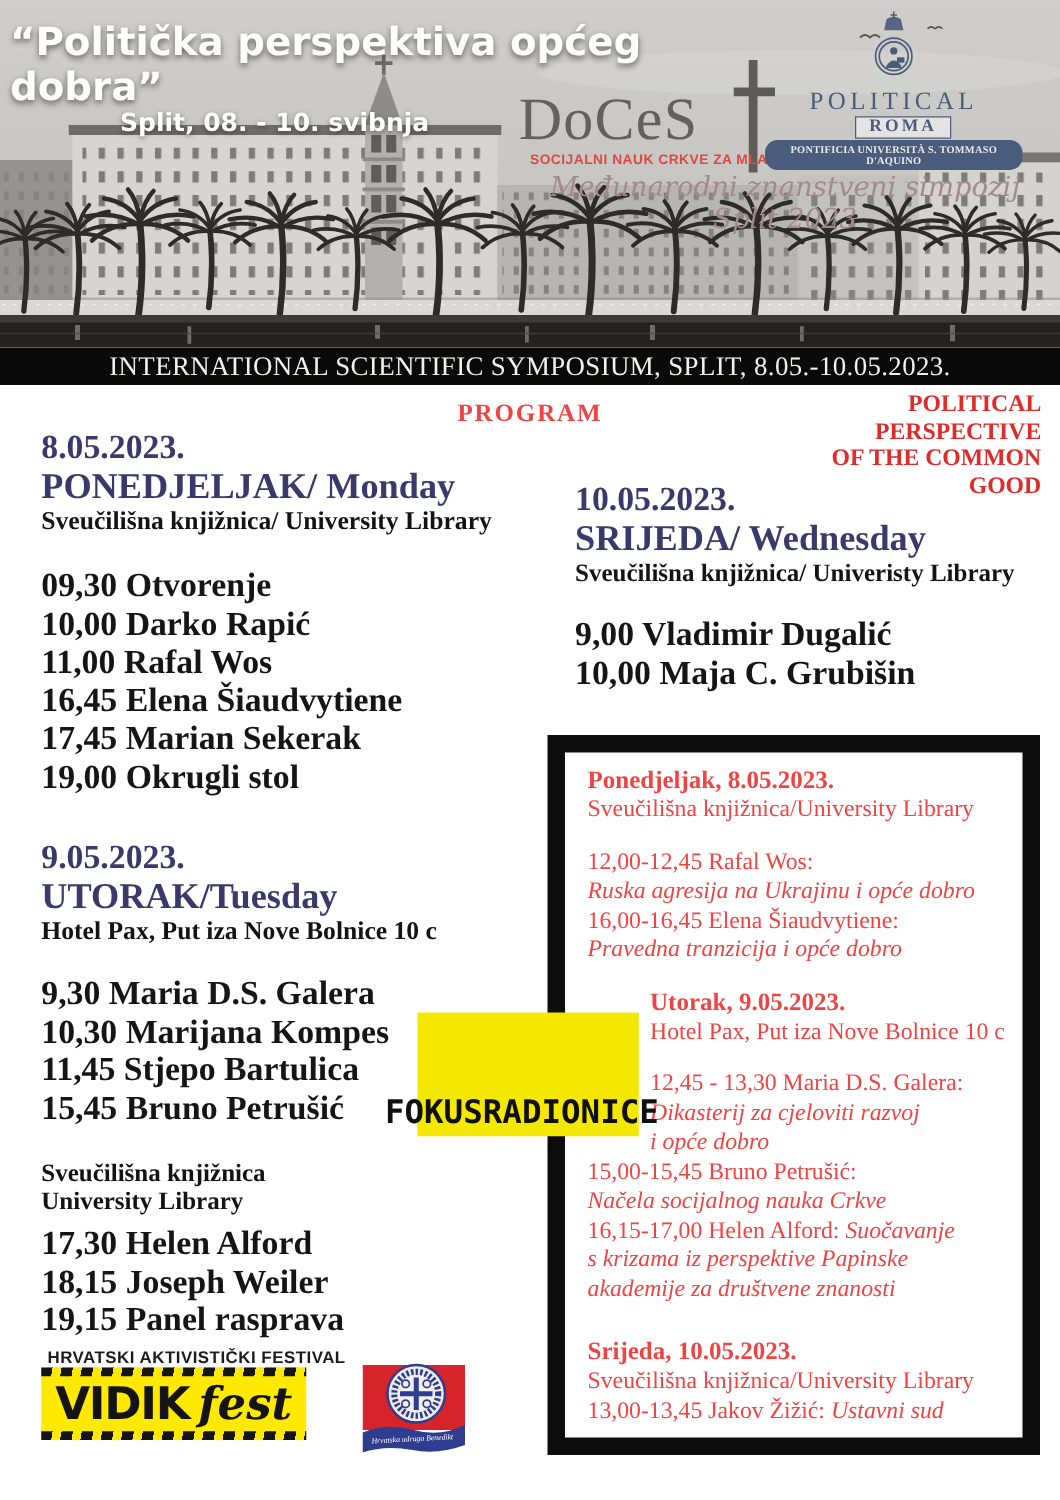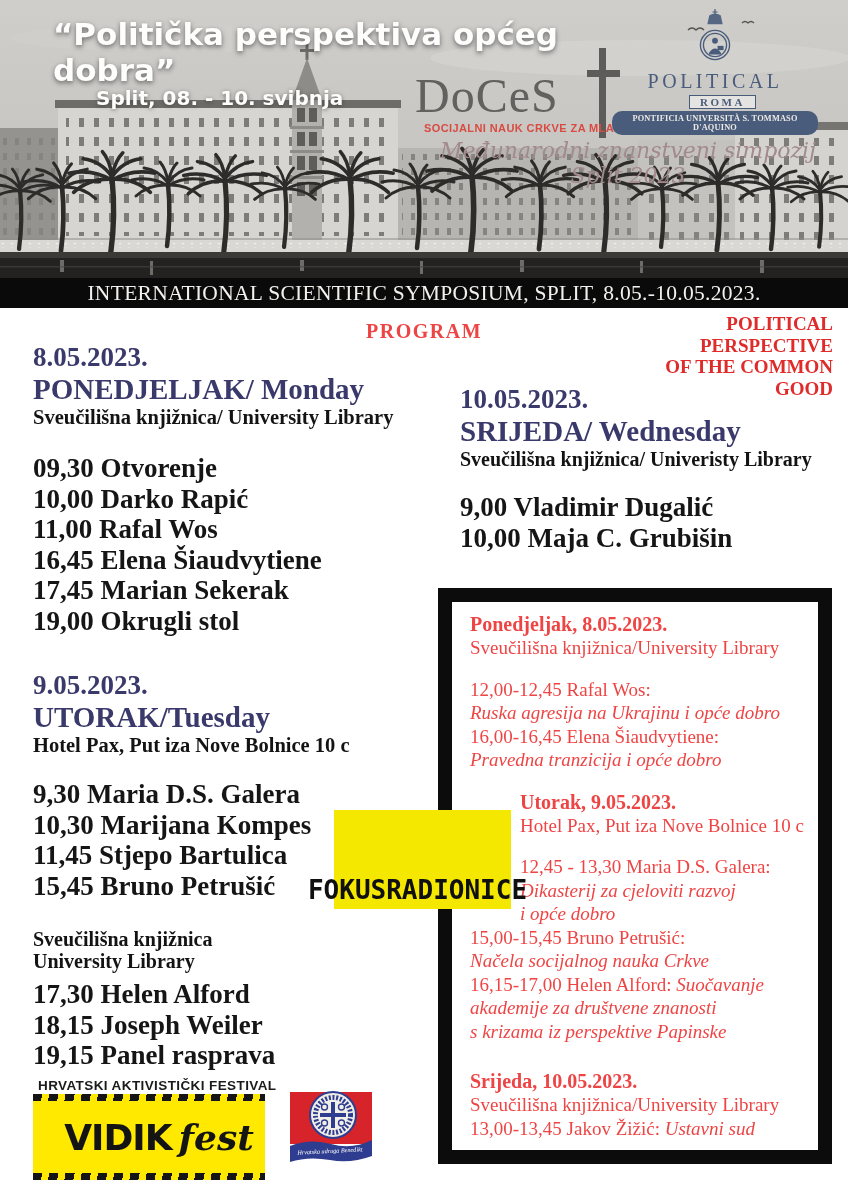--- a/index.html
+++ b/index.html
@@ -4,34 +4,34 @@
 <style>
   html,body{margin:0;padding:0;background:#fff;}
   body{width:848px;height:1200px;font-family:"Liberation Serif",serif;color:#151515;}
   .poster{position:relative;width:848px;height:1200px;overflow:hidden;background:#fff;}
 
   
   .hero{position:absolute;left:0;top:0;width:848px;height:278px;}
   .hero svg{display:block;}
   .hero-title{position:absolute;left:8px;top:16px;width:610px;color:#fdfdfc;
     font-family:"DejaVu Sans",sans-serif;font-weight:700;font-size:31px;
-    text-shadow:0 2px 5px rgba(45,45,45,.65);margin-left:45px;}
+    text-shadow:0 2px 5px rgba(45,45,45,.65);}
   .hero-dates{position:absolute;left:96px;top:86px;color:#fdfdfc;
     font-family:"DejaVu Sans",sans-serif;font-weight:700;font-size:20px;
     text-shadow:0 1px 4px rgba(45,45,45,.6);}
   .docos-name{position:absolute;left:415px;top:72px;font-size:48px;line-height:48px;
     color:#63615f;letter-spacing:1px;font-weight:400;}
   .cross-v{position:absolute;left:599px;top:48px;width:7px;height:90px;background:#5e5c5a;}
   .cross-h{position:absolute;left:587px;top:70px;width:33px;height:7px;background:#5e5c5a;}
   .docos-tag{position:absolute;left:424px;top:122px;font-family:"Liberation Sans",sans-serif;
     font-weight:700;font-size:11px;letter-spacing:.4px;color:#d94b41;}
   .ang{position:absolute;left:612px;top:8px;width:206px;text-align:center;color:#4a5c7c;}
   .ang-crest{display:block;margin:0 auto;}
   .ang-name{font-size:20px;letter-spacing:3.5px;line-height:22px;}
-  .ang-roma{display:inline-block;border:1.3px solid #4a5c7c;padding:0 10px;font-size:11px;
+  .ang-roma{display:inline-block;border:1.3px solid #4a5c7c;padding:0 10px;font-size:14px;
     letter-spacing:2.5px;margin-top:1px;background:rgba(250,250,248,.55);font-weight:700;margin-left:15px;}
   .ang-banner{margin-top:1px;background:#4a5c7c;color:#eceae5;font-size:8.3px;
     letter-spacing:.2px;padding:3px 2px;font-weight:700;border-radius:10px;}
   .script-line{position:absolute;left:438px;top:138px;width:380px;text-align:center;
     font-style:italic;font-family:"DejaVu Serif",serif;font-size:22px;color:#a28a8e;}
 
   
   .banner{position:absolute;left:0;top:278px;width:848px;height:30px;background:#0a0a0a;
     color:#f3f1ed;display:flex;align-items:center;justify-content:center;
     font-size:21.5px;letter-spacing:.3px;}
@@ -68,22 +68,22 @@
   
   .badge{position:absolute;left:334px;top:502px;width:177px;height:99px;background:#f4e700;
     display:flex;flex-direction:row;justify-content:center;align-items:flex-end;
     padding-right:10px;box-sizing:border-box;z-index:3;
     font-family:"DejaVu Sans Mono",monospace;font-weight:700;font-size:26px;
     line-height:38px;color:#101010;}
 
   
   .fest-caption{position:absolute;left:38px;top:770px;font-family:"Liberation Sans",sans-serif;
     font-weight:700;font-size:13.5px;letter-spacing:.4px;color:#1b1b1b;}
-  .vidik{position:absolute;left:33px;top:786px;width:212px;height:86px;background:#ffe900;
-    display:flex;align-items:center;justify-content:center;padding-left:20px;}
+  .vidik{position:absolute;left:33px;top:786px;width:212px;height:58px;background:#ffe900;
+    display:flex;align-items:center;justify-content:center;}
   .vidik-stripe{position:absolute;left:0;width:100%;height:7px;
     background:repeating-linear-gradient(100deg,#151515 0 9px,#ffe900 9px 16px);}
   .vidik-stripe.top{top:0;}
   .vidik-stripe.bottom{bottom:0;}
   .vidik-main{font-family:"DejaVu Sans",sans-serif;font-weight:800;font-size:36px;
     color:#141414;letter-spacing:-1px;}
   .vidik-suffix{font-family:"DejaVu Serif",serif;font-style:italic;font-weight:700;
     font-size:36px;margin-left:7px;color:#141414;}
   .benedikt{position:absolute;left:290px;top:781px;width:82px;height:78px;}
 </style>
@@ -283,22 +283,22 @@
       <div class="wline"><span></span><em>Pravedna tranzicija i opće dobro</em></div>
 
       <div class="whead mt ind">Utorak, 9.05.2023.</div>
       <div class="wvenue ind">Hotel Pax, Put iza Nove Bolnice 10 c</div>
       <div class="wline mt ind"><span>12,45 - 13,30 Maria D.S. Galera:</span><em></em></div>
       <div class="wline ind"><span></span><em>Dikasterij za cjeloviti razvoj</em></div>
       <div class="wline ind"><span></span><em>i opće dobro</em></div>
       <div class="wline"><span>15,00-15,45 Bruno Petrušić:</span><em></em></div>
       <div class="wline"><span></span><em>Načela socijalnog nauka Crkve</em></div>
       <div class="wline"><span>16,15-17,00 Helen Alford: </span><em>Suočavanje</em></div>
+      <div class="wline"><span></span><em>s krizama iz perspektive Papinske</em></div>
       <div class="wline"><span></span><em>akademije za društvene znanosti</em></div>
-      <div class="wline"><span></span><em>s krizama iz perspektive Papinske</em></div>
 
       <div class="whead mt2">Srijeda, 10.05.2023.</div>
       <div class="wvenue">Sveučilišna knjižnica/University Library</div>
       <div class="wline"><span>13,00-13,45 Jakov Žižić: </span><em>Ustavni sud</em></div>
     </div>
 
     <div class="badge">
       <div>FOKUS</div>
       <div>RADIONICE</div>
     </div>

